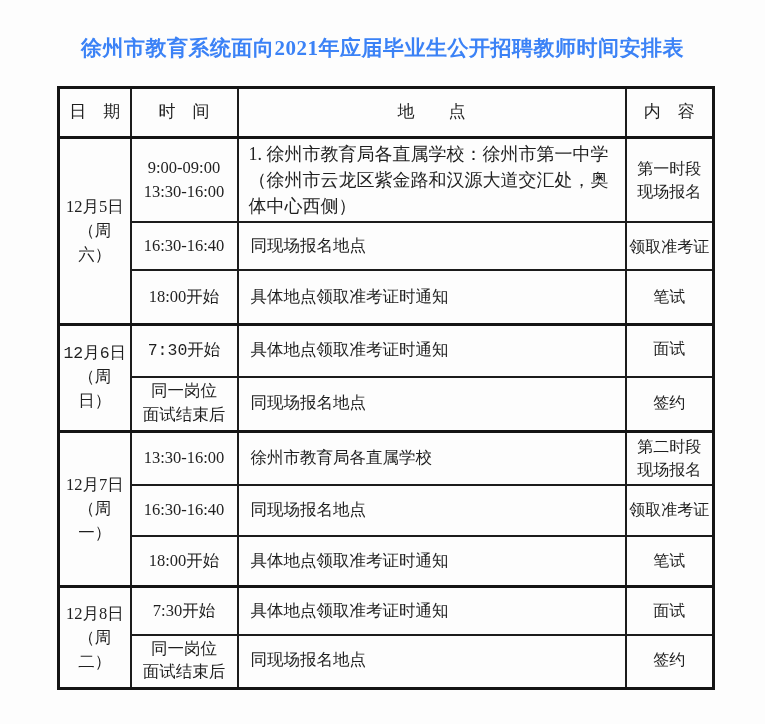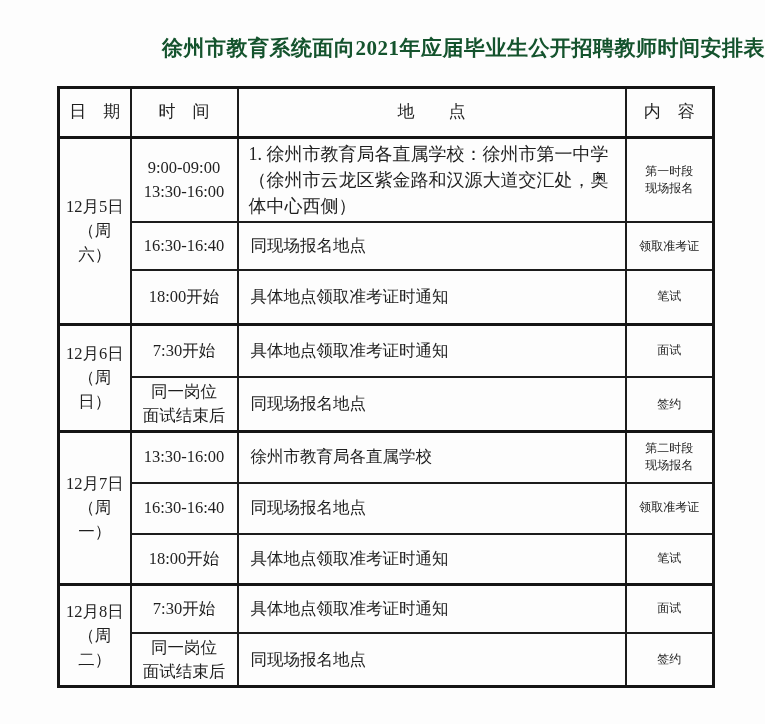--- a/index.html
+++ b/index.html
@@ -14,25 +14,25 @@
     background: #fdfdfd;
     font-family: "Liberation Serif", "DejaVu Serif", serif;
     color: #1f1f1f;
     overflow: hidden;
   }
   .doc-title {
     position: absolute;
     top: 34px;
     left: 0;
     width: 100%;
-    text-align: right;
+    text-align: center;
     font-size: 21px;
     font-weight: bold;
     letter-spacing: 0.5px;
-    color: #14532d;
+    color: #3b82f6;
   }
   table.schedule {
     position: absolute;
     left: 57px;
     top: 86px;
     border-collapse: collapse;
     table-layout: fixed;
     width: 655px;
     border: 3px solid #151515;
     background: #fdfdfd;
@@ -59,31 +59,31 @@
   .schedule td.loc {
     text-align: left;
     padding-left: 12px;
     padding-right: 4px;
   }
   .schedule td.loc-long {
     font-size: 18px;
     padding-left: 10px;
   }
   .schedule td.content-cell {
-    font-size: 12px;
+    font-size: 16px;
     padding-left: 0;
     padding-right: 0;
   }
   
   tr.rh-header { height: 50px; }
   tr.rh-a { height: 82px; }
   tr.rh-b { height: 48px; }
   tr.rh-c { height: 54px; }
   tr.rh-d { height: 51px; }
-  tr.rh-e { height: 53px; }
+  tr.rh-e { height: 53px; font-family: Liberation Mono, monospace; }
 </style>
 </head>
 <body>
 
 <div class="page">
 
   <div class="doc-title">徐州市教育系统面向2021年应届毕业生公开招聘教师时间安排表</div>
 
   <table class="schedule">
     <colgroup>

